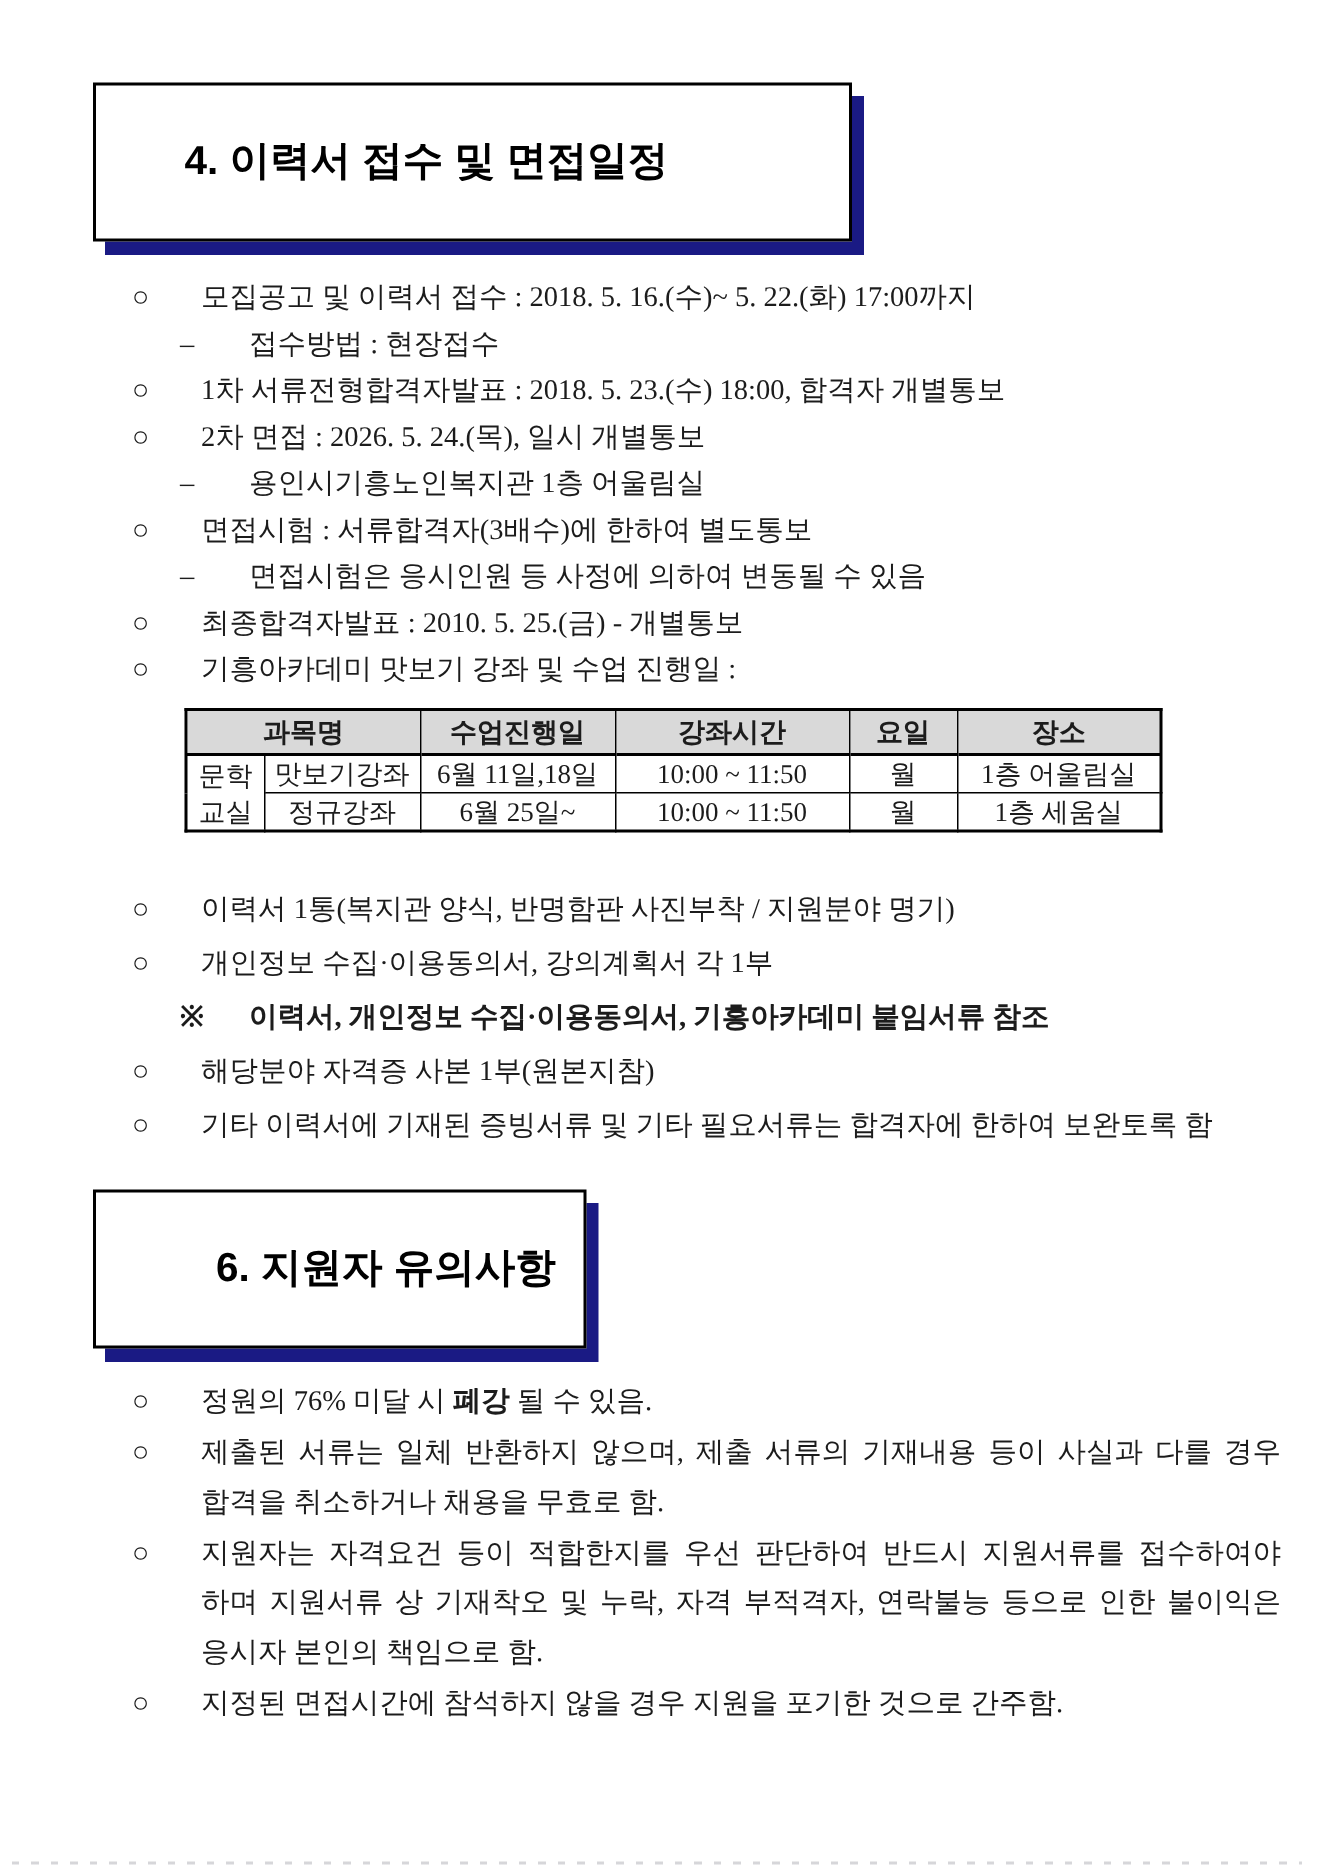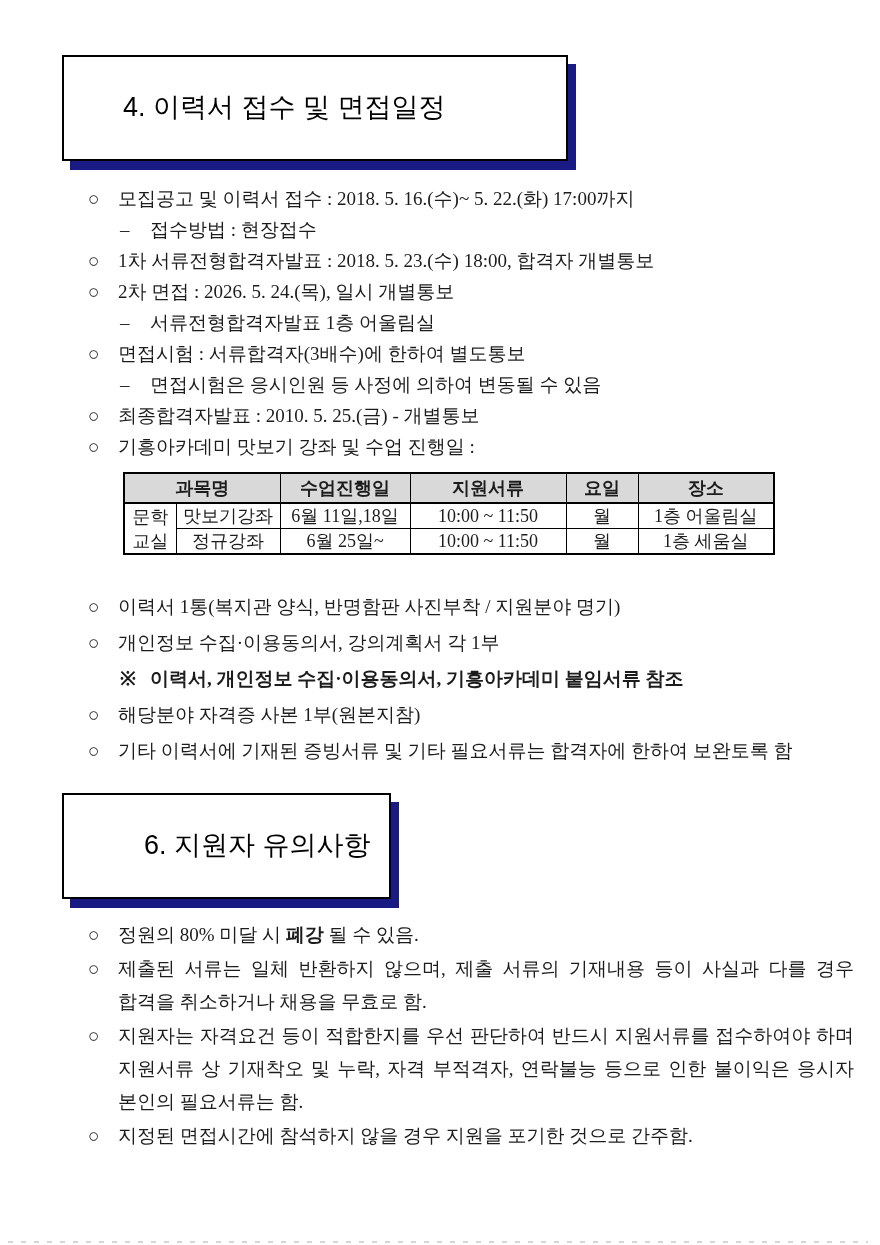--- a/index.html
+++ b/index.html
@@ -14,37 +14,37 @@
     overflow:hidden;
   }
   
   .hdr{
     display:inline-block;
     box-sizing:border-box;
     background:#ffffff;
     border:2px solid #000000;
     box-shadow:8px 9px 0 var(--navy);
     font-family:"Liberation Sans","DejaVu Sans",sans-serif;
-    font-weight:normal;
+    font-weight:bold;
     font-size:27px;
     line-height:1.05;
     padding:8px 18px 9px 14px;
     color:#000;
     white-space:pre;
   }
   .hdr-s4{min-width:506px;}
   .hdr-s5{min-width:208px;}
   .hdr-s6{min-width:270px;padding-left:35px;}
   .sec-s5{margin-top:34px;}
   .sec-s6{margin-top:24px;}
   
   .list{list-style:none;margin:0;padding:0;font-size:19px;}
   .item{display:flex;align-items:flex-start;}
   .mk{flex:0 0 30px;}
-  .txt{flex:1;text-align:justify;word-break:keep-all;}
+  .txt{flex:1;text-align:justify;word-break:keep-all;margin-left:16px;}
   .sub{margin-left:32px;}
   .note{margin-left:32px;font-weight:bold;}
   .list-s4{margin:22px 0 0 26px;line-height:31px;}
   .list-s5{margin:17px 0 0 26px;line-height:36px;}
   .list-s6{margin:19px 0 0 26px;line-height:33px;}
   .list-s6 .item{margin-bottom:1px;}
   
   table.sched{
     border-collapse:collapse;
     border:2px solid #000;
@@ -97,21 +97,21 @@
       <li class="item">
         <span class="mk">○</span>
         <span class="txt">1차 서류전형합격자발표 : 2018. 5. 23.(수) 18:00, 합격자 개별통보</span>
       </li>
       <li class="item">
         <span class="mk">○</span>
         <span class="txt">2차 면접 : 2026. 5. 24.(목), 일시 개별통보</span>
       </li>
       <li class="item sub">
         <span class="mk">–</span>
-        <span class="txt">서류전형합격자발표 1층 어울림실</span>
+        <span class="txt">용인시기흥노인복지관 1층 어울림실</span>
       </li>
       <li class="item">
         <span class="mk">○</span>
         <span class="txt">면접시험 : 서류합격자(3배수)에 한하여 별도통보</span>
       </li>
       <li class="item sub">
         <span class="mk">–</span>
         <span class="txt">면접시험은 응시인원 등 사정에 의하여 변동될 수 있음</span>
       </li>
       <li class="item">
@@ -130,21 +130,21 @@
           <col style="width:104px">
           <col style="width:130px">
         <col style="width:156px">
           <col style="width:72px">
           <col style="width:136px">
       </colgroup>
       <thead>
         <tr>
           <th colspan="2">과목명</th>
           <th>수업진행일</th>
-          <th>지원서류</th>
+          <th>강좌시간</th>
           <th>요일</th>
           <th>장소</th>
         </tr>
       </thead>
       <tbody>
         <tr>
           <td rowspan="2" class="group-cell">
             <div>문학</div>
             <div>교실</div>
           </td>
@@ -191,32 +191,32 @@
   </div>
 
   <div class="sec-s6">
     <div class="hdr hdr-s6">
       <span>6. 지원자 유의사항</span>
     </div>
     <ul class="list list-s6">
       <li class="item">
         <span class="mk">○</span>
         <span class="txt">
-          <span>정원의 80% 미달 시</span>
+          <span>정원의 76% 미달 시</span>
           <b>폐강</b>
           <span>될 수 있음.</span>
         </span>
       </li>
       <li class="item">
         <span class="mk">○</span>
         <span class="txt">제출된 서류는 일체 반환하지 않으며, 제출 서류의 기재내용 등이 사실과 다를 경우 합격을 취소하거나 채용을 무효로 함.</span>
       </li>
       <li class="item">
         <span class="mk">○</span>
-        <span class="txt">지원자는 자격요건 등이 적합한지를 우선 판단하여 반드시 지원서류를 접수하여야 하며 지원서류 상 기재착오 및 누락, 자격 부적격자, 연락불능 등으로 인한 불이익은 응시자 본인의 필요서류는 함.</span>
+        <span class="txt">지원자는 자격요건 등이 적합한지를 우선 판단하여 반드시 지원서류를 접수하여야 하며 지원서류 상 기재착오 및 누락, 자격 부적격자, 연락불능 등으로 인한 불이익은 응시자 본인의 책임으로 함.</span>
       </li>
       <li class="item">
         <span class="mk">○</span>
         <span class="txt">지정된 면접시간에 참석하지 않을 경우 지원을 포기한 것으로 간주함.</span>
       </li>
 
     </ul>
   </div>
 
   <div class="scan-line"></div>

